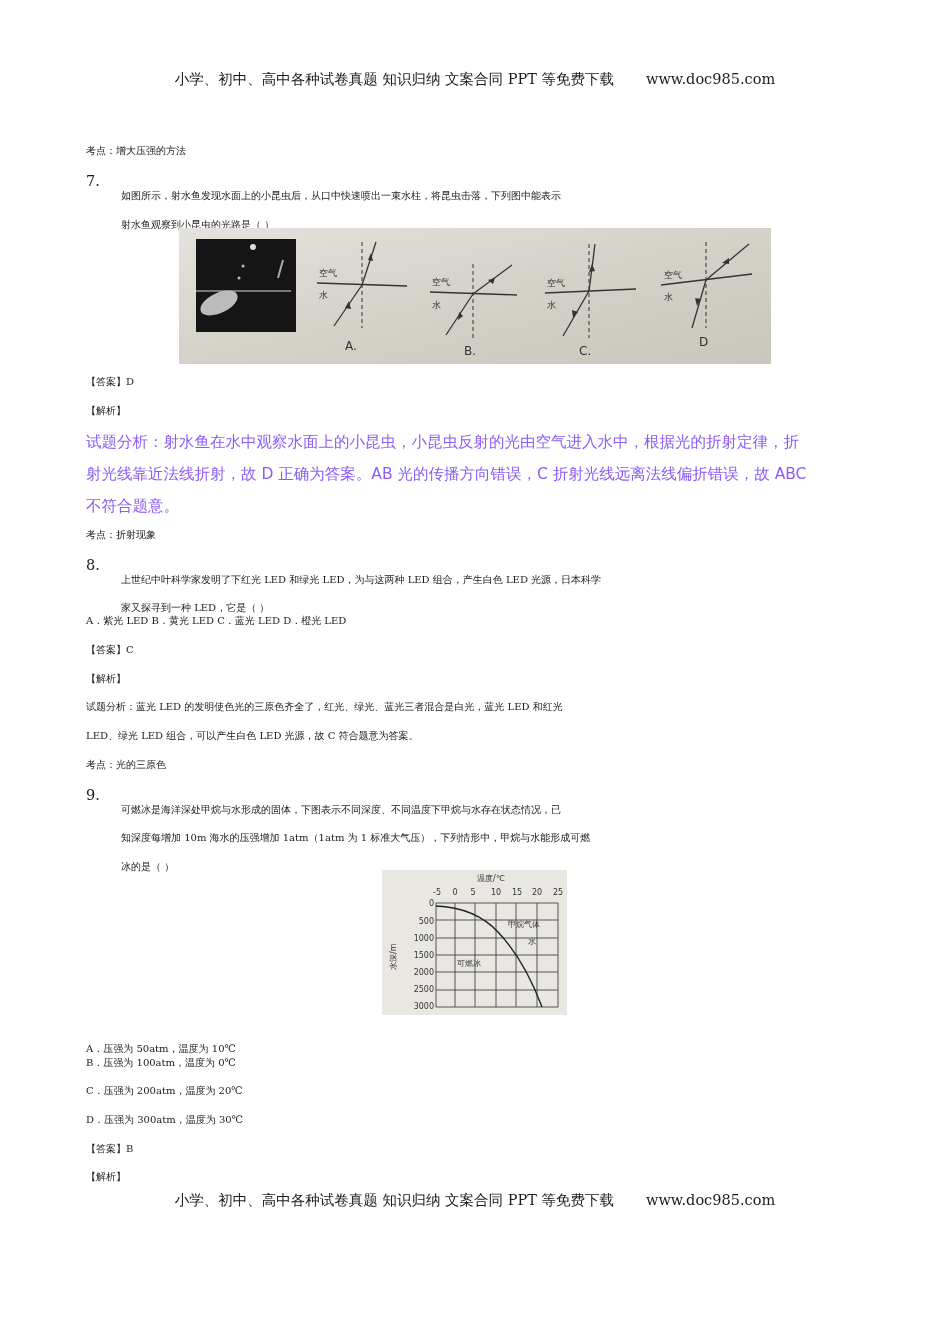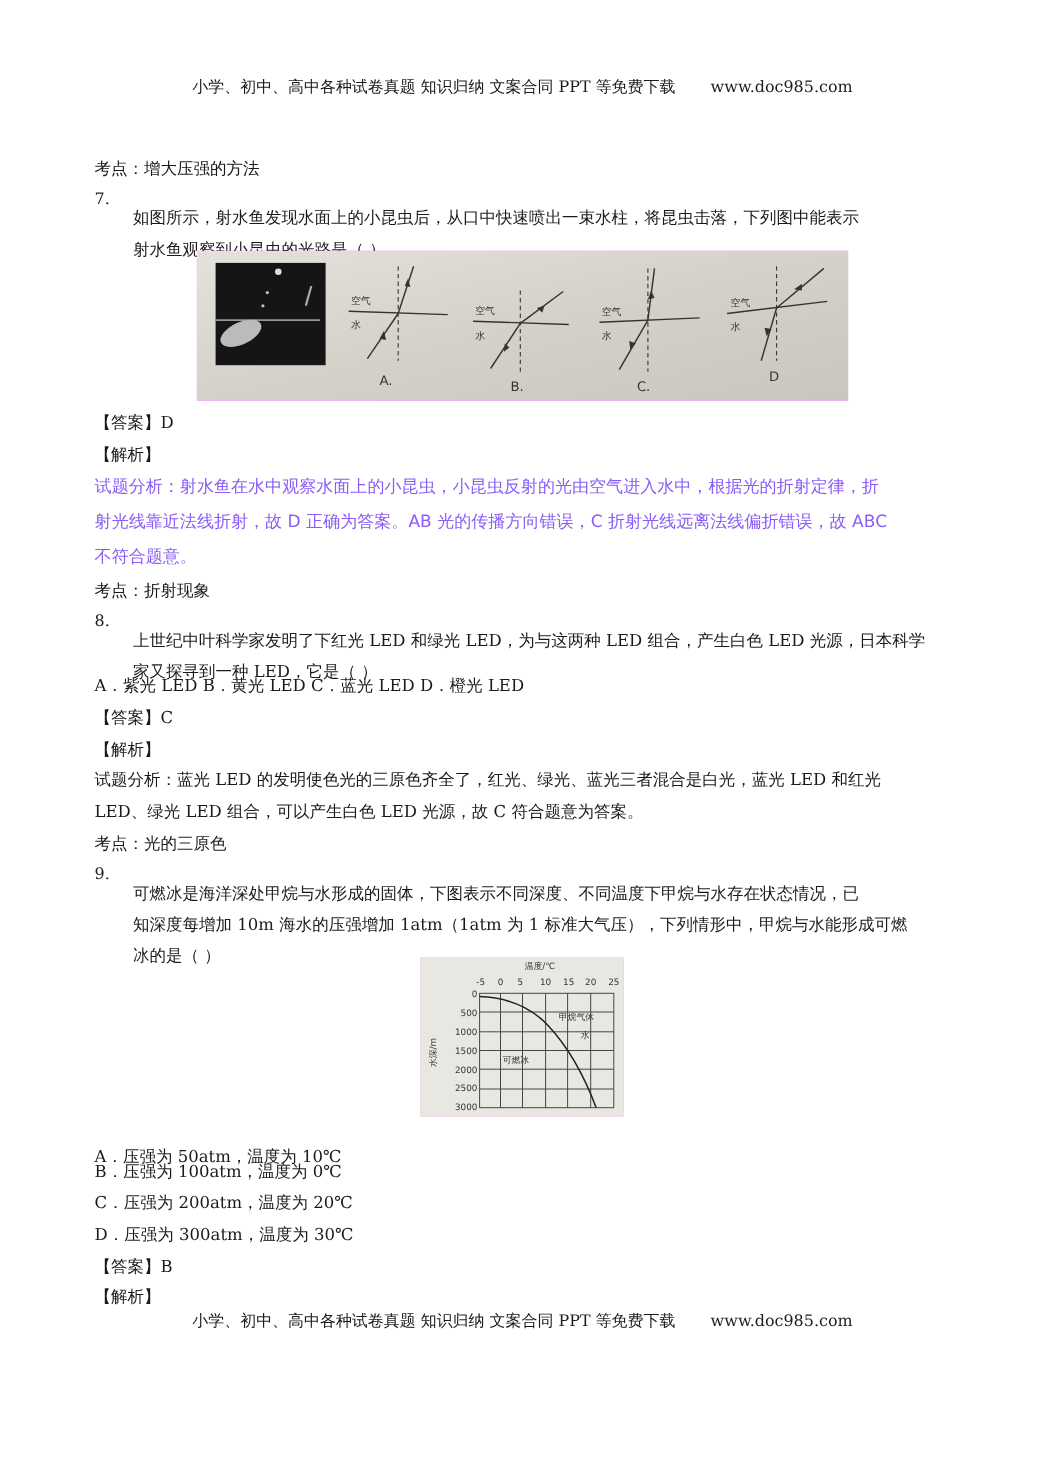--- a/index.html
+++ b/index.html
@@ -1,25 +1,25 @@
 <!DOCTYPE html>
 <html><head>
   <meta charset="utf-8">
   <style>
     html, body { margin:0; padding:0; background:#ffffff; }
     body { width:950px; height:1344px; position:relative; overflow:hidden;
            font-family:"DejaVu Serif", "Liberation Serif", serif; color:#1a1a1a; }
     .hdr { position:absolute; left:0; width:950px; text-align:center; font-size:14.5px; top:70px; }
     .ftr { position:absolute; left:0; width:950px; text-align:center; font-size:14.5px; top:1191px; }
     .hdr .url, .ftr .url { margin-left:32px; }
-    .line { position:absolute; left:86px; font-size:15px; white-space:nowrap; }
+    .line { position:absolute; left:86px; font-size:10px; white-space:nowrap; }
     .ind { left:121px;margin-top:16px; }
     .qnum { position:absolute; left:86px; font-size:14.5px; }
     .red { color:#8b5cf6; font-family:"DejaVu Sans","Liberation Sans",sans-serif; font-size:15.5px; }
-    .fig1 { position:absolute; left:179px; top:228px; width:592px; height:136px; background:#d946ef; overflow:hidden; }
+    .fig1 { position:absolute; left:179px; top:228px; width:592px; height:136px; background:#fde047; overflow:hidden; }
     .fig2 { position:absolute; left:382px; top:870px; width:185px; height:145px; background:#f9a8d4; }
     svg text { font-family:"DejaVu Sans","Liberation Sans",sans-serif; }
   </style>
 </head>
 <body>
 
 <div class="hdr"><span>小学、初中、高中各种试卷真题 知识归纳 文案合同 PPT 等免费下载</span><span class="url">www.doc985.com</span></div>
 
 <div class="line" style="top:144px">考点：增大压强的方法</div>
 

